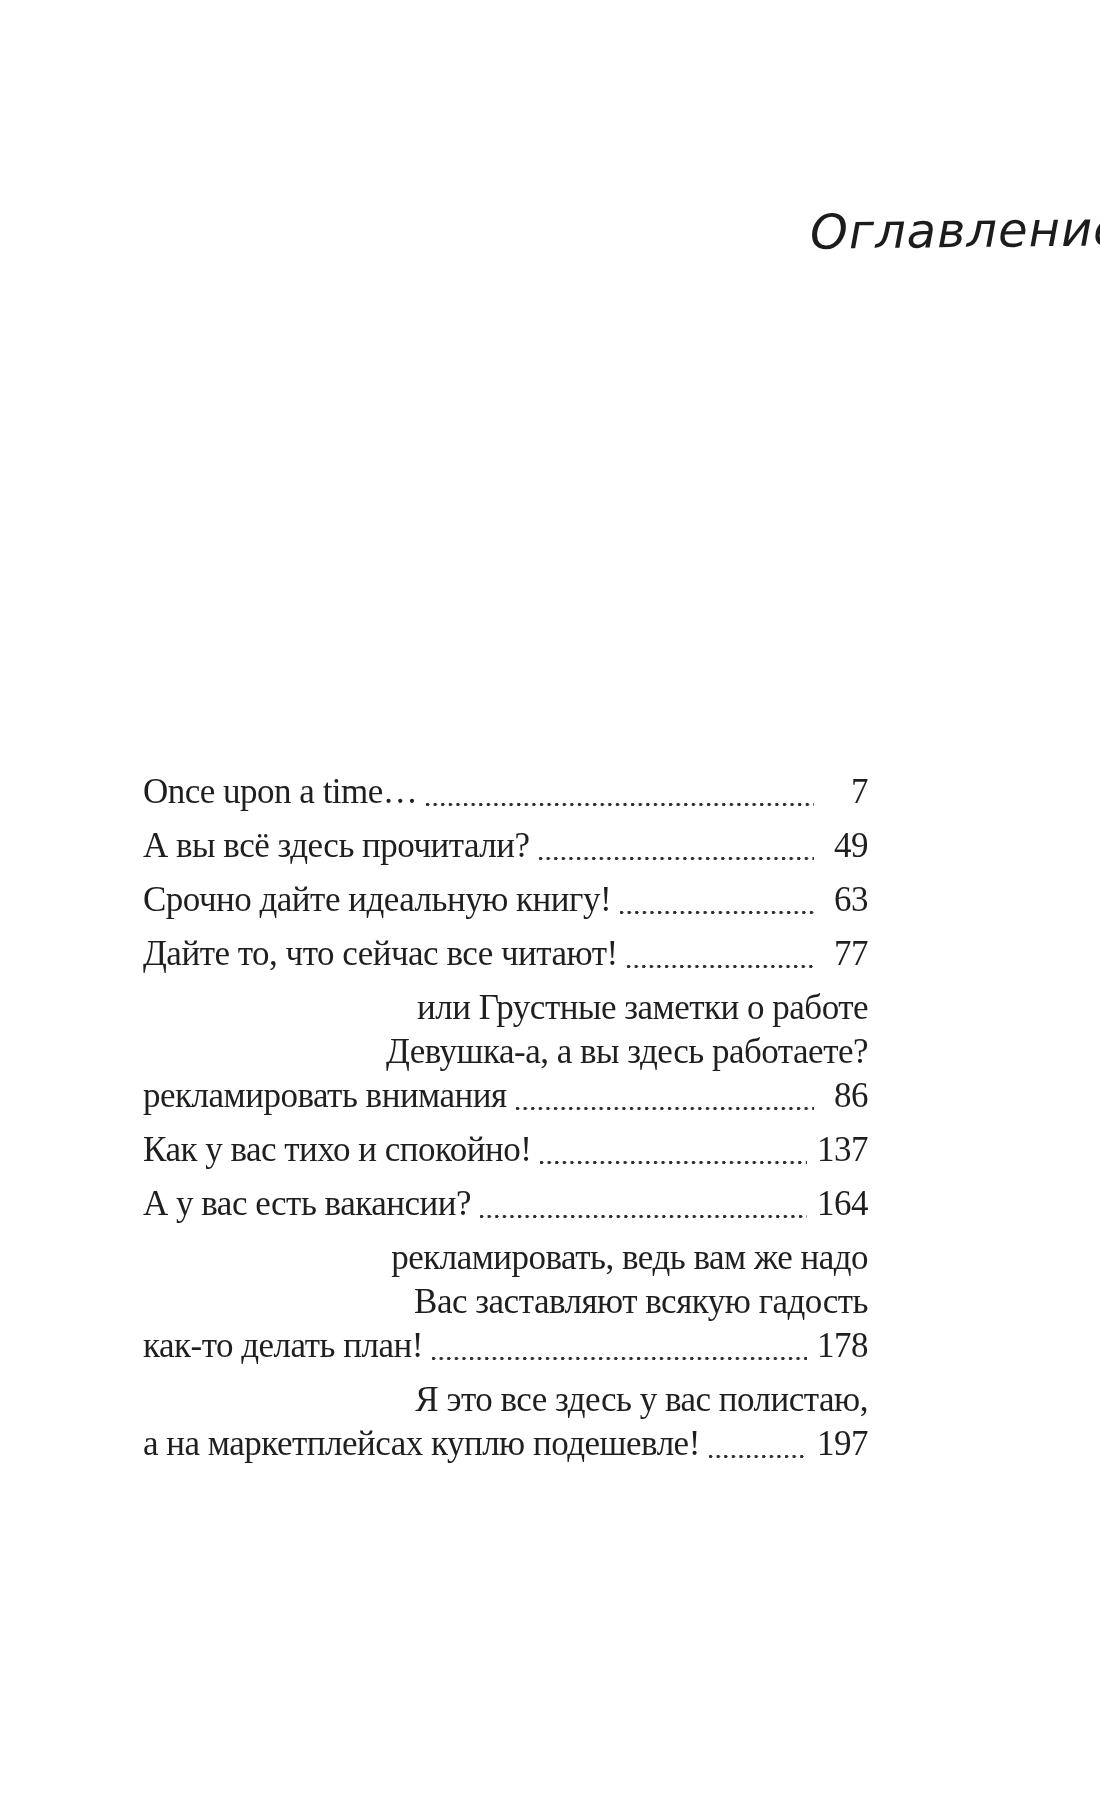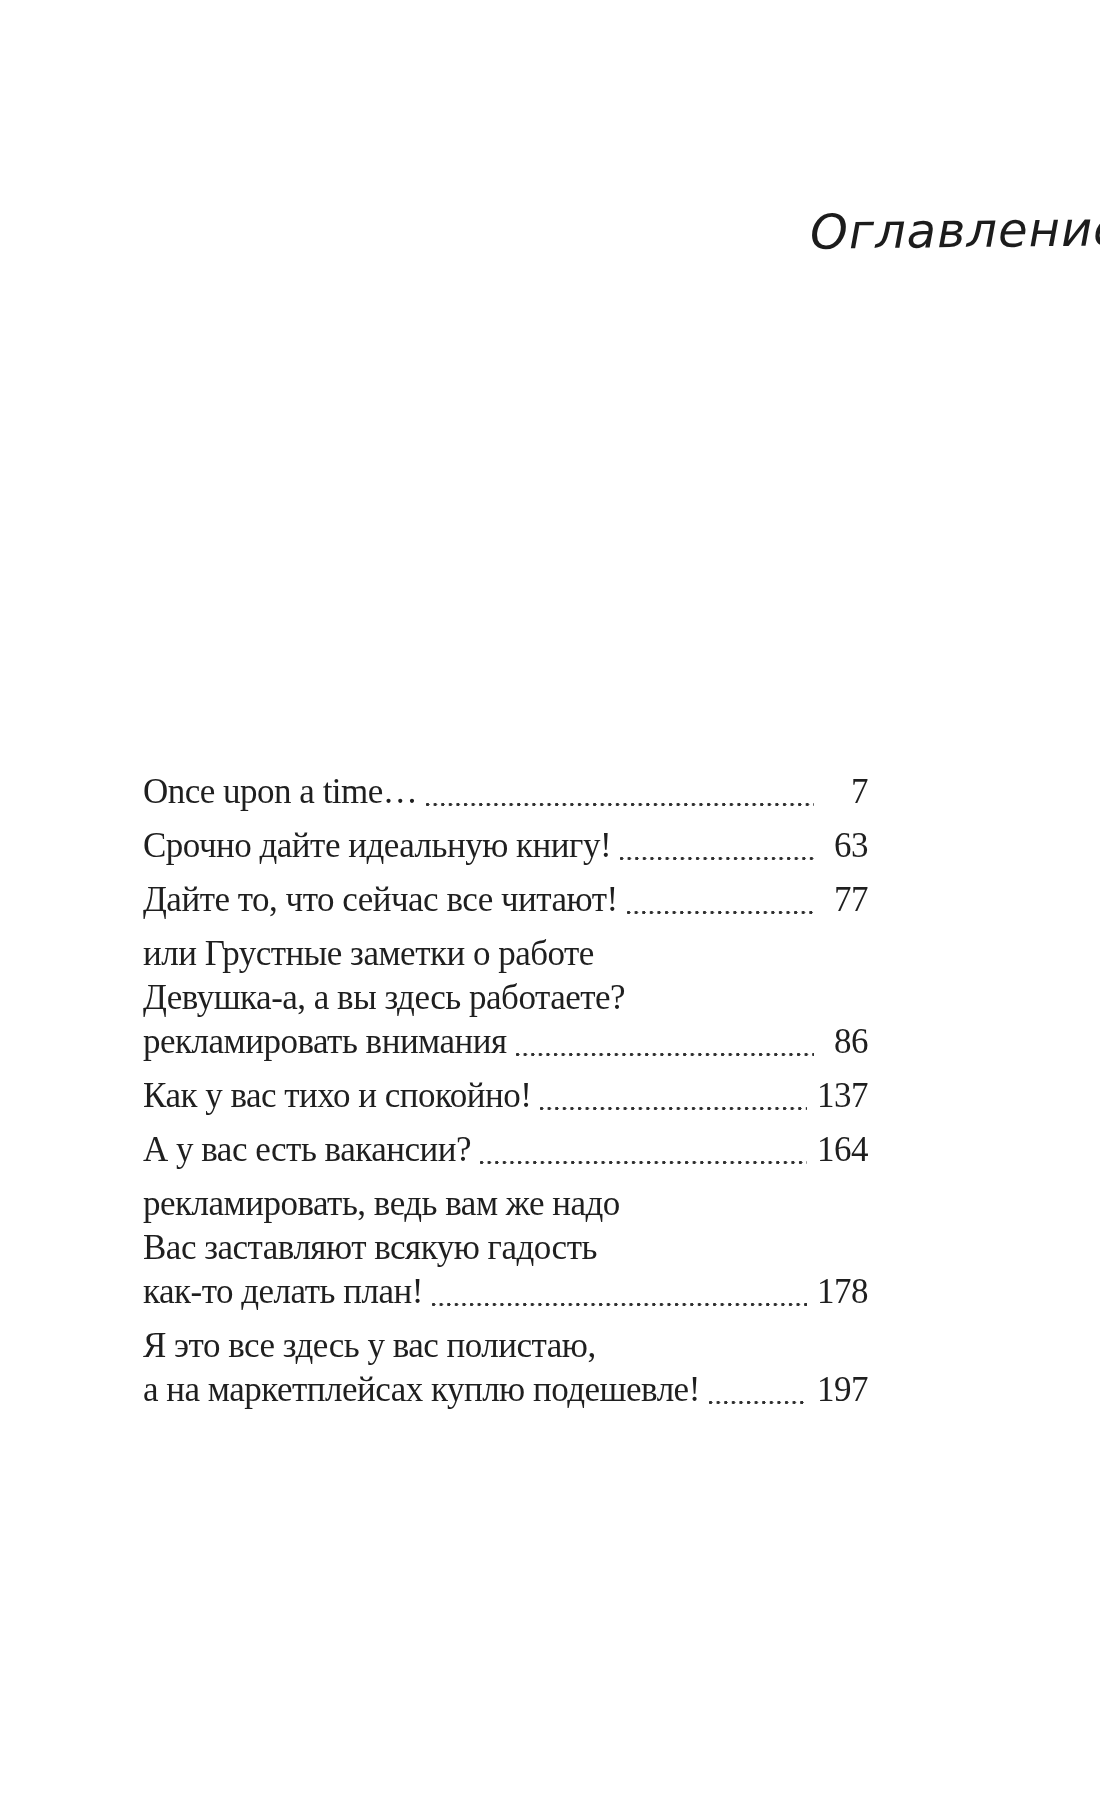--- a/index.html
+++ b/index.html
@@ -40,20 +40,21 @@
     width: 725px;
   }
   .toc-entry { margin-top: 10px; }
   .toc-entry:first-child { margin-top: 0; }
   .toc-line {
     display: flex;
     align-items: baseline;
     font-size: 35px;
     line-height: 44px;
     letter-spacing: -0.5px;
+    justify-content: flex-end;
   }
   .chapter-text {
     flex: 0 0 auto;
     white-space: pre;
   }
   .leader {
     flex: 1 1 auto;
     align-self: flex-end;
     height: 5px;
     margin: 0 10px 7px 9px;
@@ -75,20 +76,27 @@
   <div class="title-wrap">
     <span class="title-text">Оглавление</span>
   </div>
 
   <div class="toc">
       <div class="toc-entry">
         <div class="toc-line">
           <span class="chapter-text">Once upon a time…</span>
           <span class="leader"></span>
           <span class="page-num">7</span>
+        </div>
+      </div>
+      <div class="toc-entry">
+        <div class="toc-line">
+          <span class="chapter-text">А вы всё здесь прочитали?</span>
+          <span class="leader"></span>
+          <span class="page-num">49</span>
         </div>
       </div>
       <div class="toc-entry">
         <div class="toc-line">
           <span class="chapter-text">Срочно дайте идеальную книгу!</span>
           <span class="leader"></span>
           <span class="page-num">63</span>
         </div>
       </div>
       <div class="toc-entry">

